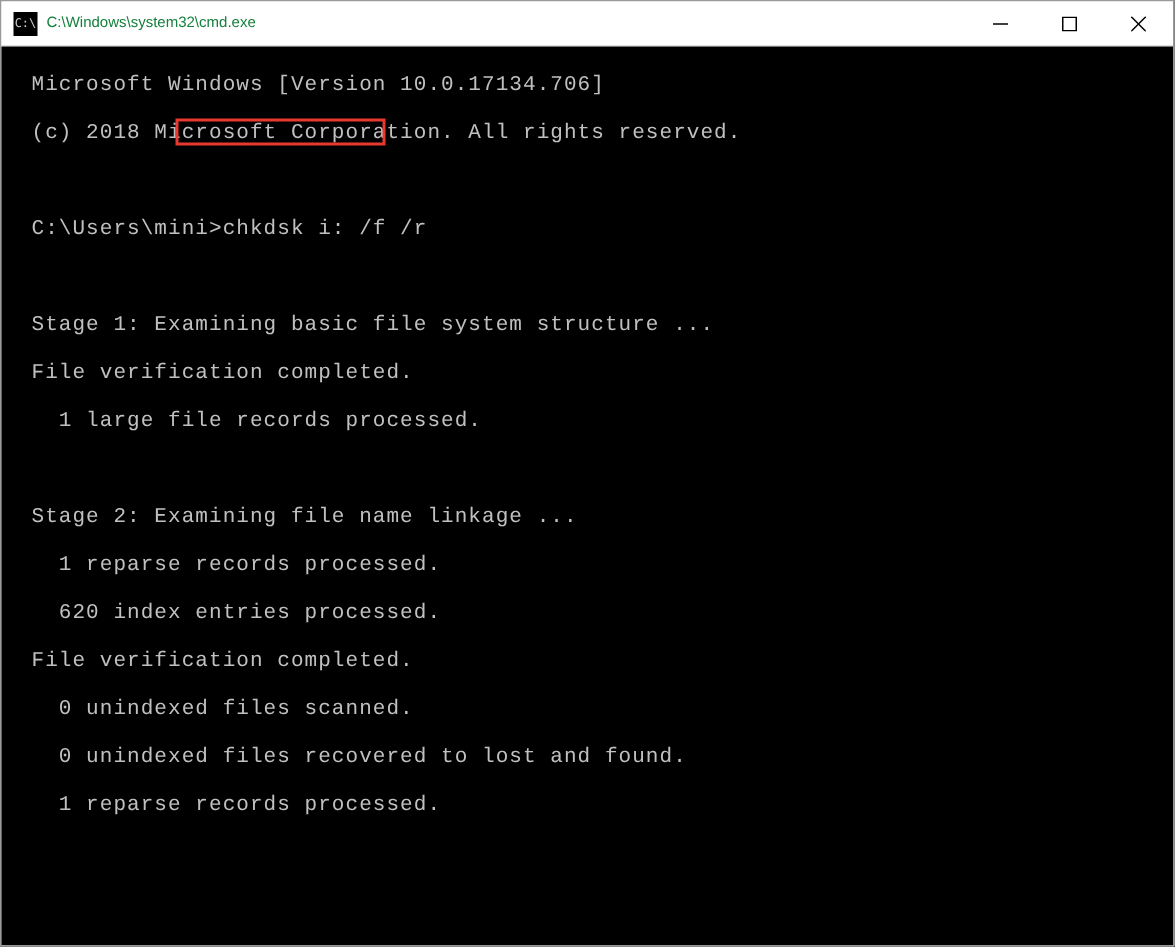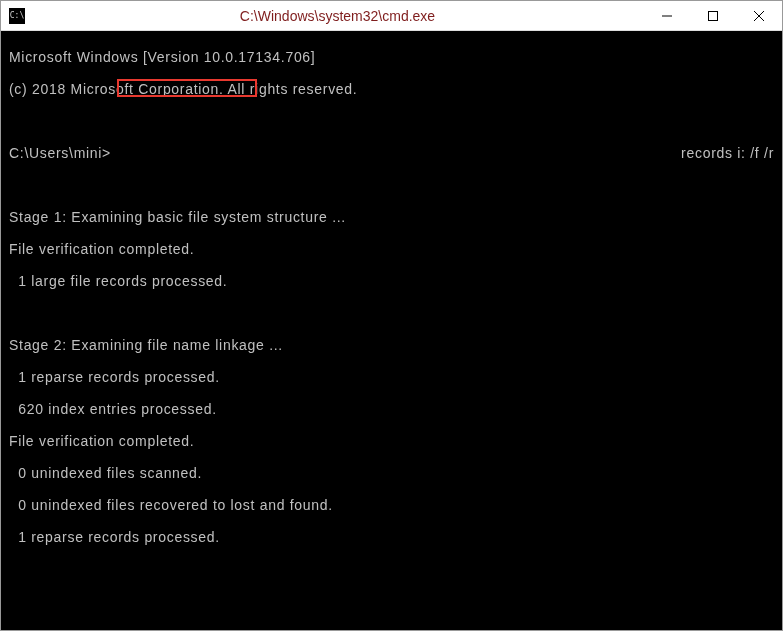--- a/index.html
+++ b/index.html
@@ -38,24 +38,23 @@
       align-items: center;
       justify-content: center;
     }
     .titlebar-icon-inner {
       color: #ccc;
       font-size: 8px;
       font-family: monospace;
       line-height: 1;
     }
     .titlebar-text {
-      font-size: 14px;
-      color: #7f1d1d;
+      font-size: 10px;
+      color: #15803d;
       flex: 1;
-      text-align: center;
     }
     .titlebar-controls {
       display: flex;
       height: 100%;
     }
     .titlebar-btn {
       width: 46px;
       height: 100%;
       display: flex;
       align-items: center;
@@ -63,40 +62,39 @@
       cursor: pointer;
     }
     .titlebar-btn svg {
       width: 10px;
       height: 10px;
     }
     .terminal {
       flex: 1;
       background: #000;
       color: #c0c0c0;
-      font-family: Liberation Sans, sans-serif;
+      font-family: Liberation Mono, monospace;
       font-size: 14px;
       line-height: 16px;
-      padding: 2px 8px;
+      padding: 2px 20px;
       overflow: hidden;
       position: relative;
       white-space: pre;
       letter-spacing: 0.7px;
     }
     .highlight-box {
       position: absolute;
       border: 2px solid #e8392f;
       pointer-events: none;
     }
     .terminal-line {
       min-height: 16px;
     }
     .prompt-line {
       display: flex;
-      justify-content: space-between;
     }
   </style>
 </head>
 <body>
 
 <div class="window">
   <div class="titlebar">
     <div class="titlebar-icon">
       <span class="titlebar-icon-inner">C:\</span>
     </div>
@@ -117,21 +115,21 @@
             <line x1="0" y1="0" x2="10" y2="10" stroke="#000" stroke-width="1"></line>
             <line x1="10" y1="0" x2="0" y2="10" stroke="#000" stroke-width="1"></line>
           </svg>
       </div>
     </div>
   </div>
   <div class="terminal">
 <div class="terminal-line">Microsoft Windows [Version 10.0.17134.706]</div>
 <div class="terminal-line">(c) 2018 Microsoft Corporation. All rights reserved.</div>
 <div class="terminal-line"></div>
-<div class="terminal-line prompt-line"><span>C:\Users\mini&gt;</span><span>records i: /f /r</span></div>
+<div class="terminal-line prompt-line"><span>C:\Users\mini&gt;</span><span>chkdsk i: /f /r</span></div>
 <div class="terminal-line"></div>
 <div class="terminal-line">Stage 1: Examining basic file system structure ...</div>
 <div class="terminal-line">File verification completed.</div>
 <div class="terminal-line">  1 large file records processed.</div>
 <div class="terminal-line"></div>
 <div class="terminal-line">Stage 2: Examining file name linkage ...</div>
 <div class="terminal-line">  1 reparse records processed.</div>
 <div class="terminal-line">  620 index entries processed.</div>
 <div class="terminal-line">File verification completed.</div>
 <div class="terminal-line">  0 unindexed files scanned.</div>

